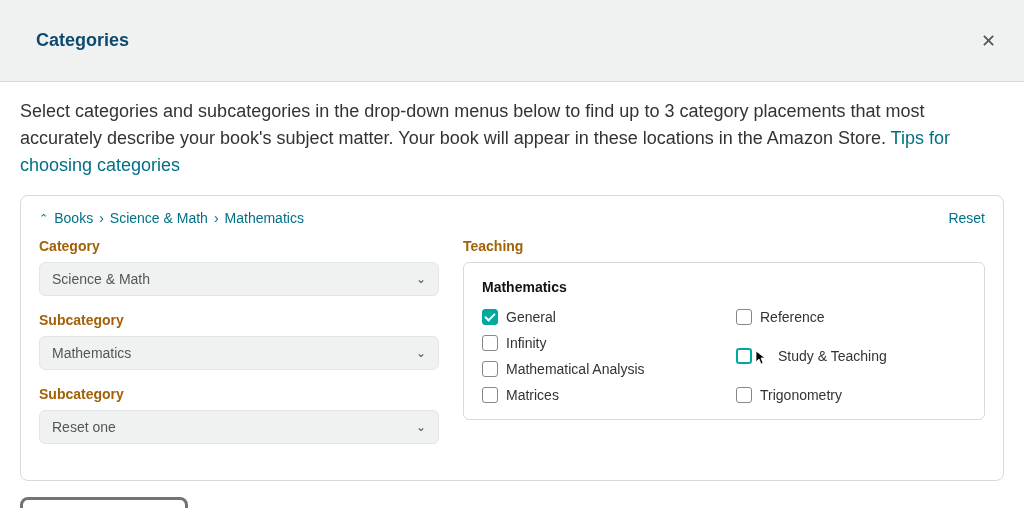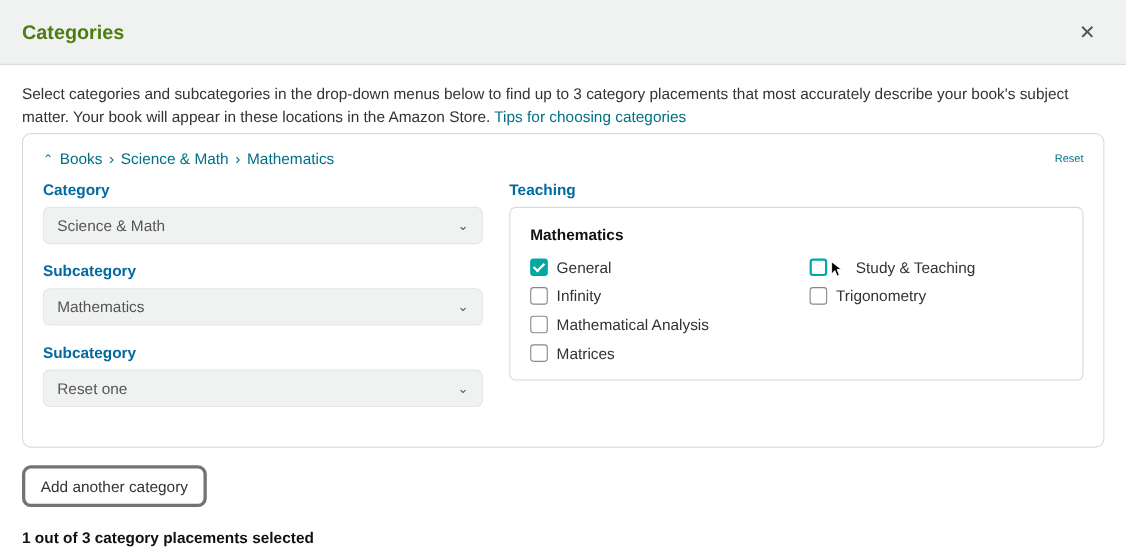--- a/index.html
+++ b/index.html
@@ -13,39 +13,39 @@
   }
   .modal-header {
     background: #f0f2f2;
     border-bottom: 1px solid #d5dbdb;
     padding: 14px 20px;
     display: flex;
     justify-content: space-between;
     align-items: center;
   }
   .modal-header h1 {
-    margin: 0;
+    margin: 16px;
     font-size: 18px;
     font-weight: 700;
-    color: #4d7c0f;
+    color: #0c4a6e;
   }
   .close-x {
     font-size: 18px;
     color: #555;
     cursor: pointer;
     padding: 4px 8px;
   }
   .content {
     padding: 16px 20px 8px 20px;
   }
   .intro {
     color: #333;
     line-height: 1.5;
-    margin-bottom: 4px;
-    font-size: 14px;
+    margin-bottom: 16px;
+    font-size: 18px;
   }
   .intro a {
     color: #007185;
     text-decoration: none;
   }
   .panel {
     border: 1px solid #d5dbdb;
     border-radius: 8px;
     padding: 14px 18px 20px 18px;
   }
@@ -64,38 +64,38 @@
   }
   .breadcrumb .caret {
     display: inline-block;
     font-size: 11px;
     color: #007185;
   }
   .breadcrumb .sep { color: #007185; }
   .reset-link {
     color: #007185;
     cursor: pointer;
-    font-size: 10px;
+    font-size: 14px;
   }
   .columns {
     display: flex;
     gap: 24px;
   }
   .col-left {
     width: 400px;
     flex-shrink: 0;
   }
   .col-right {
     flex: 1;
   }
   .field-label {
     font-weight: 700;
     font-size: 14px;
     margin-bottom: 8px;
-    color: #0369a1;
+    color: #a16207;
   }
   .select {
     background: #f0f2f2;
     border: 1px solid #e3e6e6;
     border-radius: 6px;
     padding: 8px 12px;
     display: flex;
     justify-content: space-between;
     align-items: center;
     margin-bottom: 16px;
@@ -119,20 +119,21 @@
   }
   .check-columns {
     display: flex;
     gap: 24px;
   }
   .check-col {
     flex: 1;
     display: flex;
     flex-direction: column;
     gap: 10px;
+    justify-content: space-between;
   }
   .check-item {
     display: flex;
     align-items: center;
     gap: 8px;
     font-size: 14px;
     color: #333;
   }
   .checkbox {
     width: 16px;
@@ -256,20 +257,24 @@
                   <span class="checkbox"></span>
                   <span>Mathematical Analysis</span>
                 </div>
                 <div class="check-item">
                   <span class="checkbox"></span>
                   <span>Matrices</span>
                 </div>
               </div>
             <div class="check-col" id="check-col-right">
                 <div class="check-item">
+                  <span class="checkbox"></span>
+                  <span>Reference</span>
+                </div>
+                <div class="check-item">
                   <span class="checkbox highlighted"></span>
                   <span class="cursor-icon">
                     <svg width="14" height="16" viewBox="0 0 14 16">
                       <path d="M2 1 L2 12 L5 9 L7 14 L9 13 L7 8 L11 8 Z" fill="#000" stroke="#fff" stroke-width="0.8"></path>
                     </svg>
                   </span>
                   <span>Study &amp; Teaching</span>
                 </div>
                 <div class="check-item">
                   <span class="checkbox"></span>

